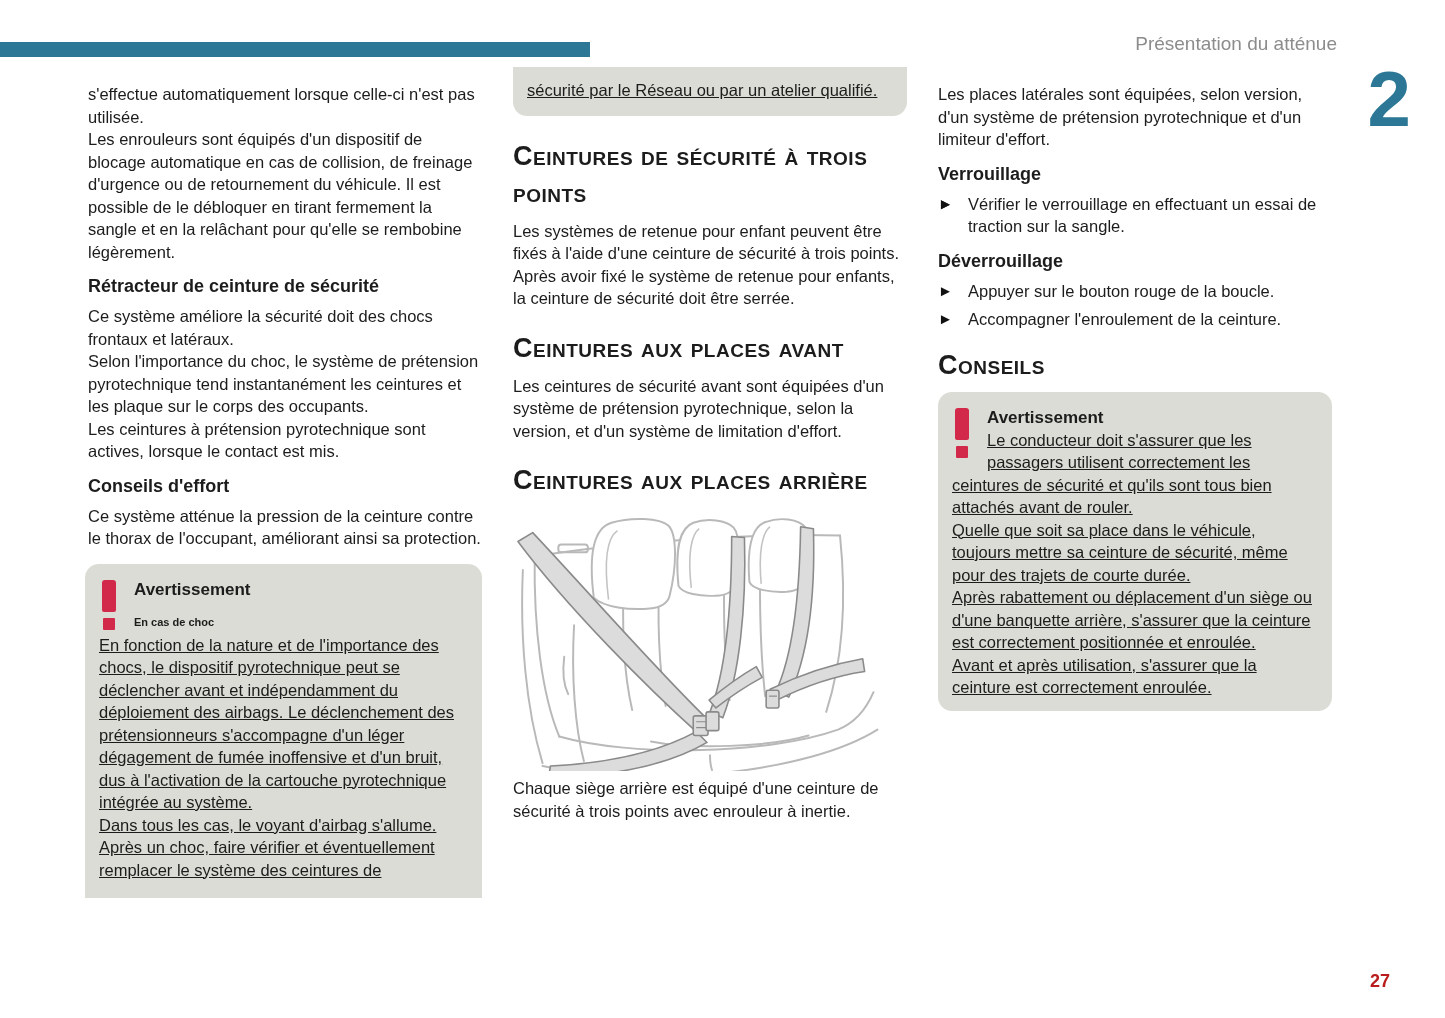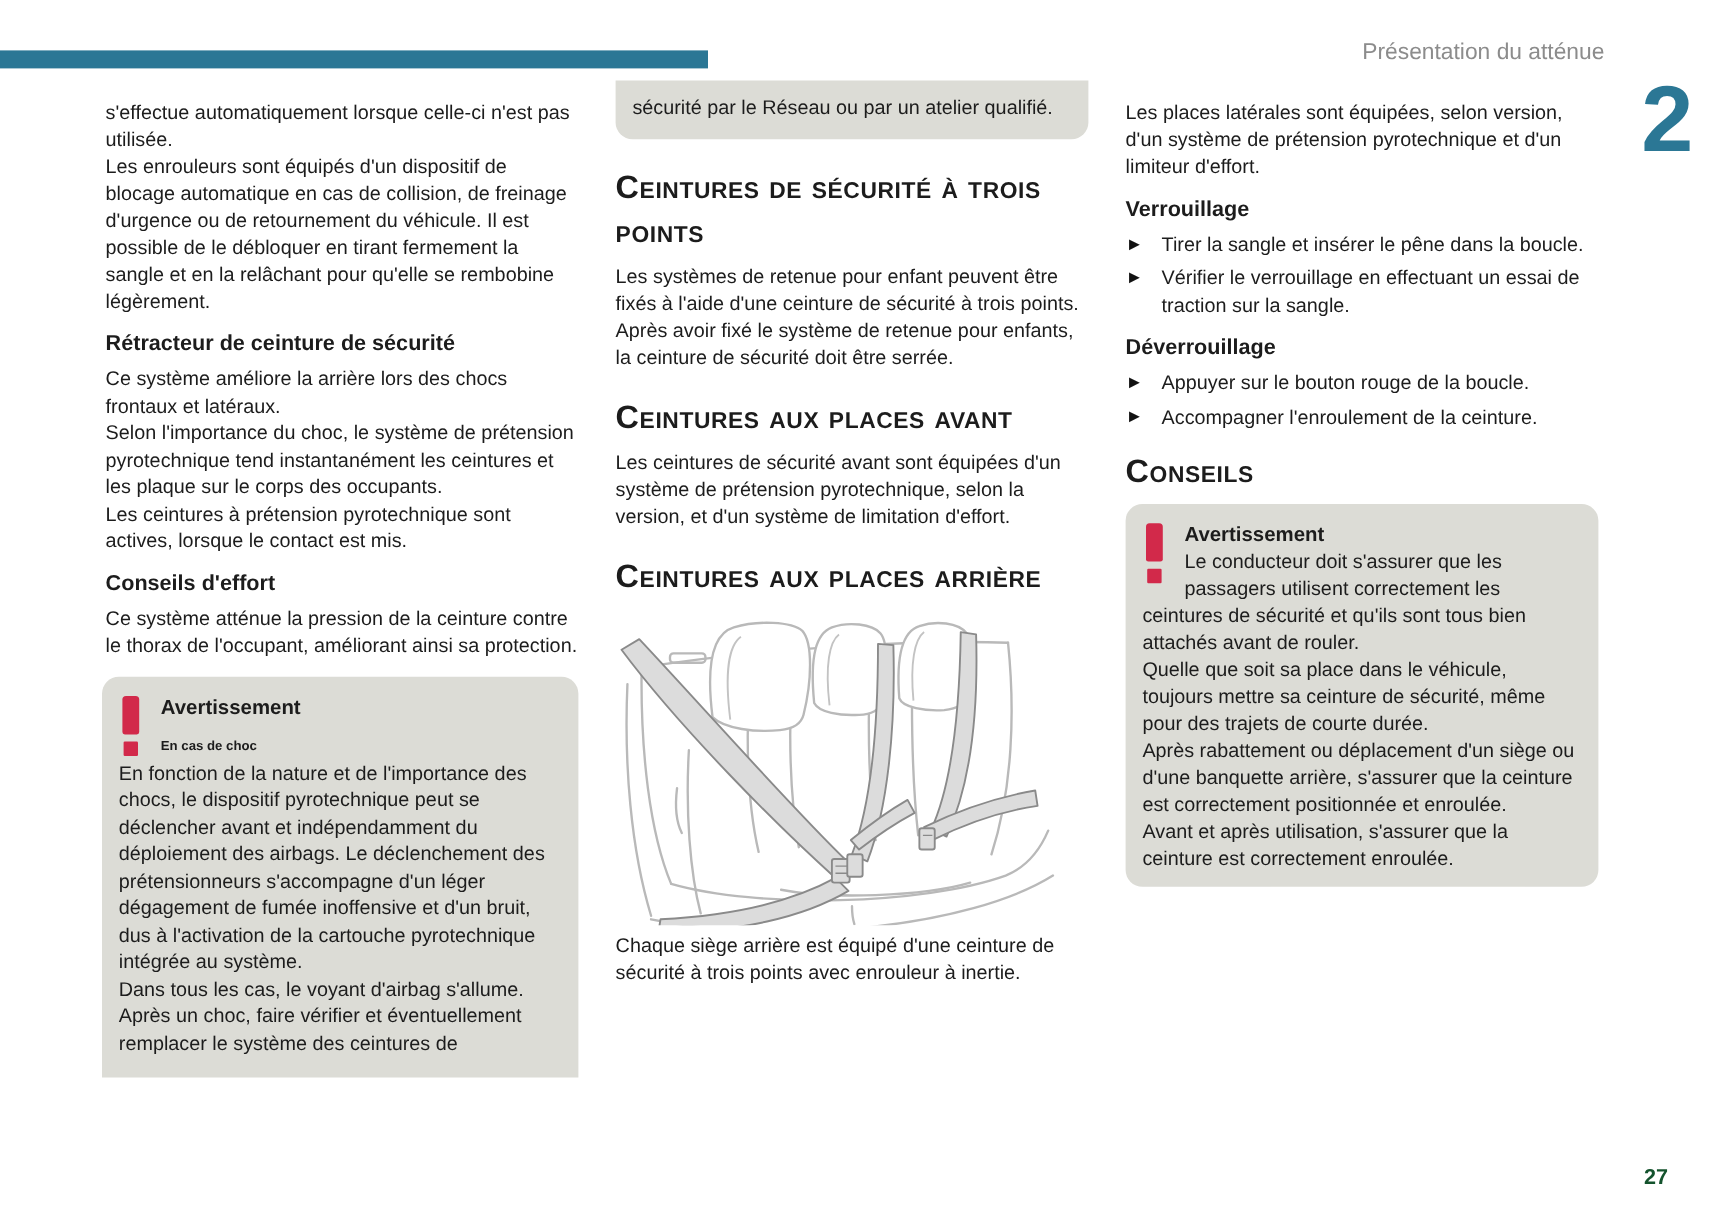--- a/index.html
+++ b/index.html
@@ -47,46 +47,46 @@
     padding:14px 14px 12px 14px;
   }
   .warnbox.top-rounded{border-radius:14px 14px 0 0;}
   .warnbox.bottom-rounded{border-radius:0 0 14px 14px;}
   .warnbox.all-rounded{border-radius:14px;}
   .warn-icon{float:left;width:17px;height:50px;margin:2px 16px 2px 2px;position:relative;}
   .warn-icon::before{content:"";position:absolute;left:1px;top:0;width:14px;height:32px;background:var(--red);border-radius:3px 3px 2px 2px;}
   .warn-icon::after{content:"";position:absolute;left:2px;top:38px;width:12px;height:12px;background:var(--red);border-radius:1px;}
   .warn-title{font-weight:bold;font-size:17px;line-height:23px;}
   .warn-sub{font-weight:bold;font-size:11px;line-height:23px;margin-top:10px;}
-  .warnbox p.body{margin:0;}
+  .warnbox p.body{margin:0;text-decoration:underline;}
   .warnbox .after-head{margin-top:9px;}
 
   .steps{list-style:none;margin:4px 0 0 0;}
   .steps li{position:relative;padding-left:30px;margin-bottom:6px;}
   .steps .arrow{position:absolute;left:0;top:0;font-size:15px;line-height:22.5px;color:#111;}
 
   .caption{margin-top:4px;}
   .illus{display:block;margin:10px 0 6px 0;width:394px;height:262px;}
 
-  .page-num{position:absolute;right:55px;bottom:26px;font-size:18px;font-weight:bold;color:#14532d;text-align:center;}
+  .page-num{position:absolute;right:55px;bottom:26px;font-size:18px;font-weight:bold;color:#b91c1c;text-align:center;}
 </style>
 </head>
 <body>
 
 <div class="page">
 
   <div class="teal-bar"></div>
   <div class="section-title">Présentation du atténue</div>
   <div class="chapter-num">2</div>
 
   <div class="col col1">
     <p class="body">s'effectue automatiquement lorsque celle-ci n'est pas utilisée.</p>
     <p class="body">Les enrouleurs sont équipés d'un dispositif de blocage automatique en cas de collision, de freinage d'urgence ou de retournement du véhicule. Il est possible de le débloquer en tirant fermement la sangle et en la relâchant pour qu'elle se rembobine légèrement.</p>
     <div class="h3">Rétracteur de ceinture de sécurité</div>
-    <p class="body">Ce système améliore la arrière lors des chocs frontaux et latéraux.</p>
+    <p class="body">Ce système améliore la sécurité doit des chocs frontaux et latéraux.</p>
     <p class="body">Selon l'importance du choc, le système de prétension pyrotechnique tend instantanément les ceintures et les plaque sur le corps des occupants.</p>
     <p class="body">Les ceintures à prétension pyrotechnique sont actives, lorsque le contact est mis.</p>
     <div class="h3">Conseils d'effort</div>
     <p class="body">Ce système atténue la pression de la ceinture contre le thorax de l'occupant, améliorant ainsi sa protection.</p>
 
     <div class="warnbox top-rounded" style="margin-top:14px;min-height:334px;margin-left:-3px;">
       <span class="warn-icon"></span>
       <div class="warn-title">Avertissement</div>
       <div class="warn-sub">En cas de choc</div>
       <p class="body after-head">En fonction de la nature et de l'importance des chocs, le dispositif pyrotechnique peut se déclencher avant et indépendamment du déploiement des airbags. Le déclenchement des prétensionneurs s'accompagne d'un léger dégagement de fumée inoffensive et d'un bruit, dus à l'activation de la cartouche pyrotechnique intégrée au système.</p>
@@ -165,21 +165,20 @@
 
     <p class="body caption">Chaque siège arrière est équipé d'une ceinture de sécurité à trois points avec enrouleur à inertie.</p>
   </div>
 
   <div class="col col3">
     <p class="body">Les places latérales sont équipées, selon version, d'un système de prétension pyrotechnique et d'un limiteur d'effort.</p>
     <div class="h3">Verrouillage</div>
     <ul class="steps">
       <li>
         <span class="arrow">►</span>
-        <span>Tirer la sangle et insérer le pêne dans la boucle.</span>
       </li>
       <li>
         <span class="arrow">►</span>
         <span>Vérifier le verrouillage en effectuant un essai de traction sur la sangle.</span>
       </li>
     </ul>
     <div class="h3">Déverrouillage</div>
     <ul class="steps">
       <li>
         <span class="arrow">►</span>

